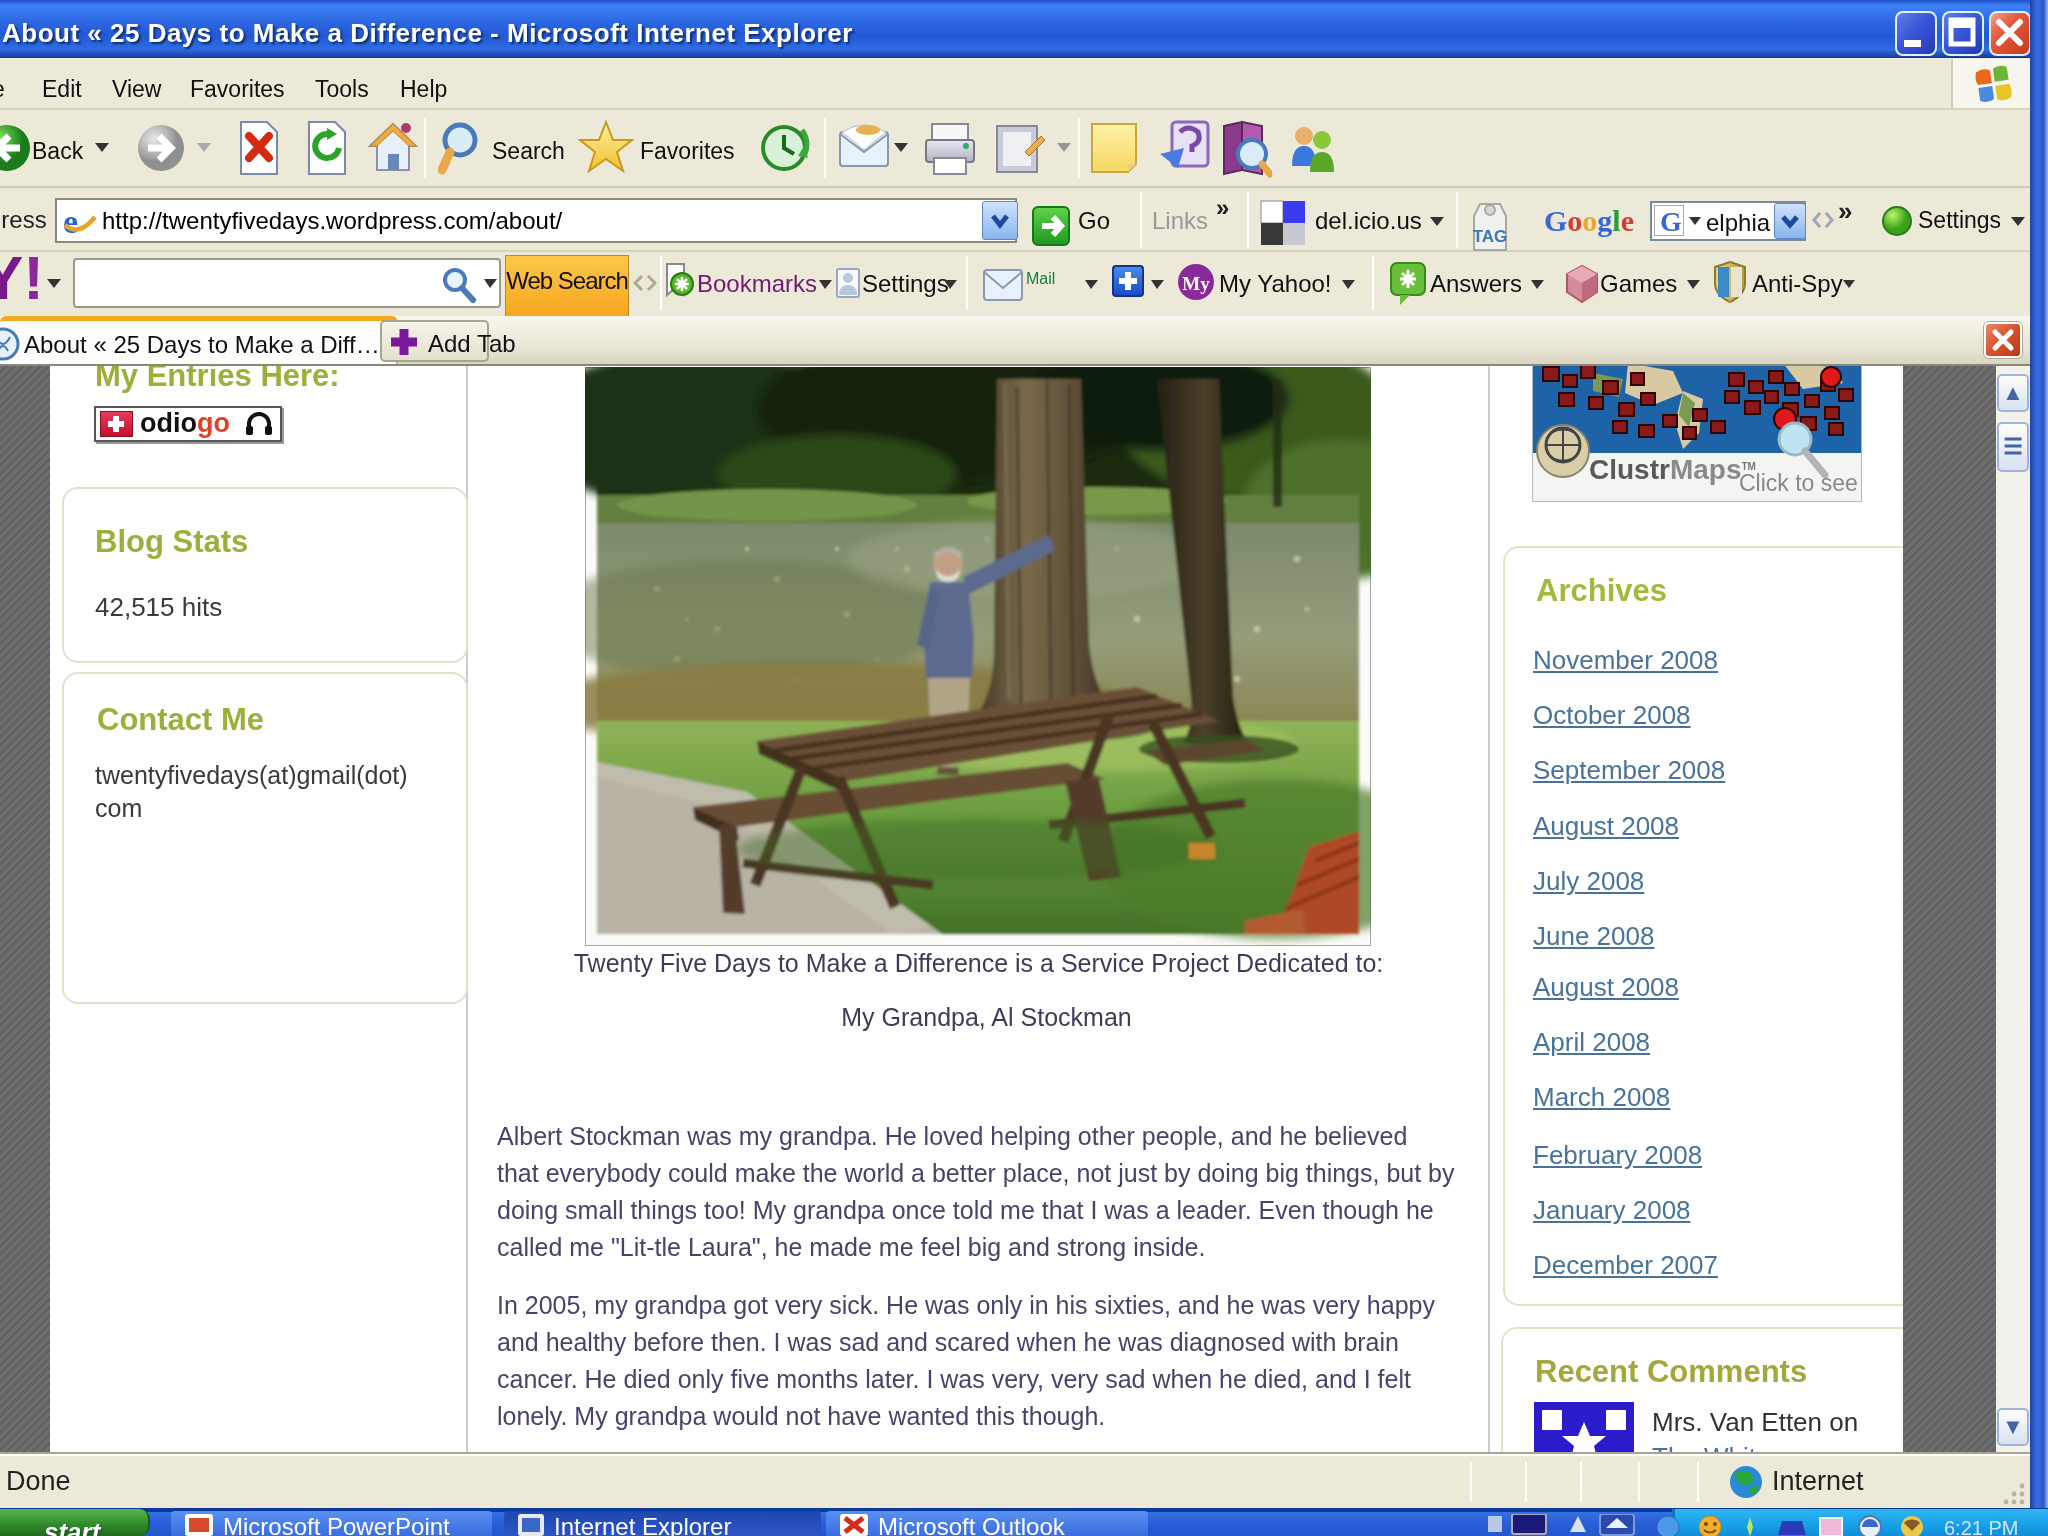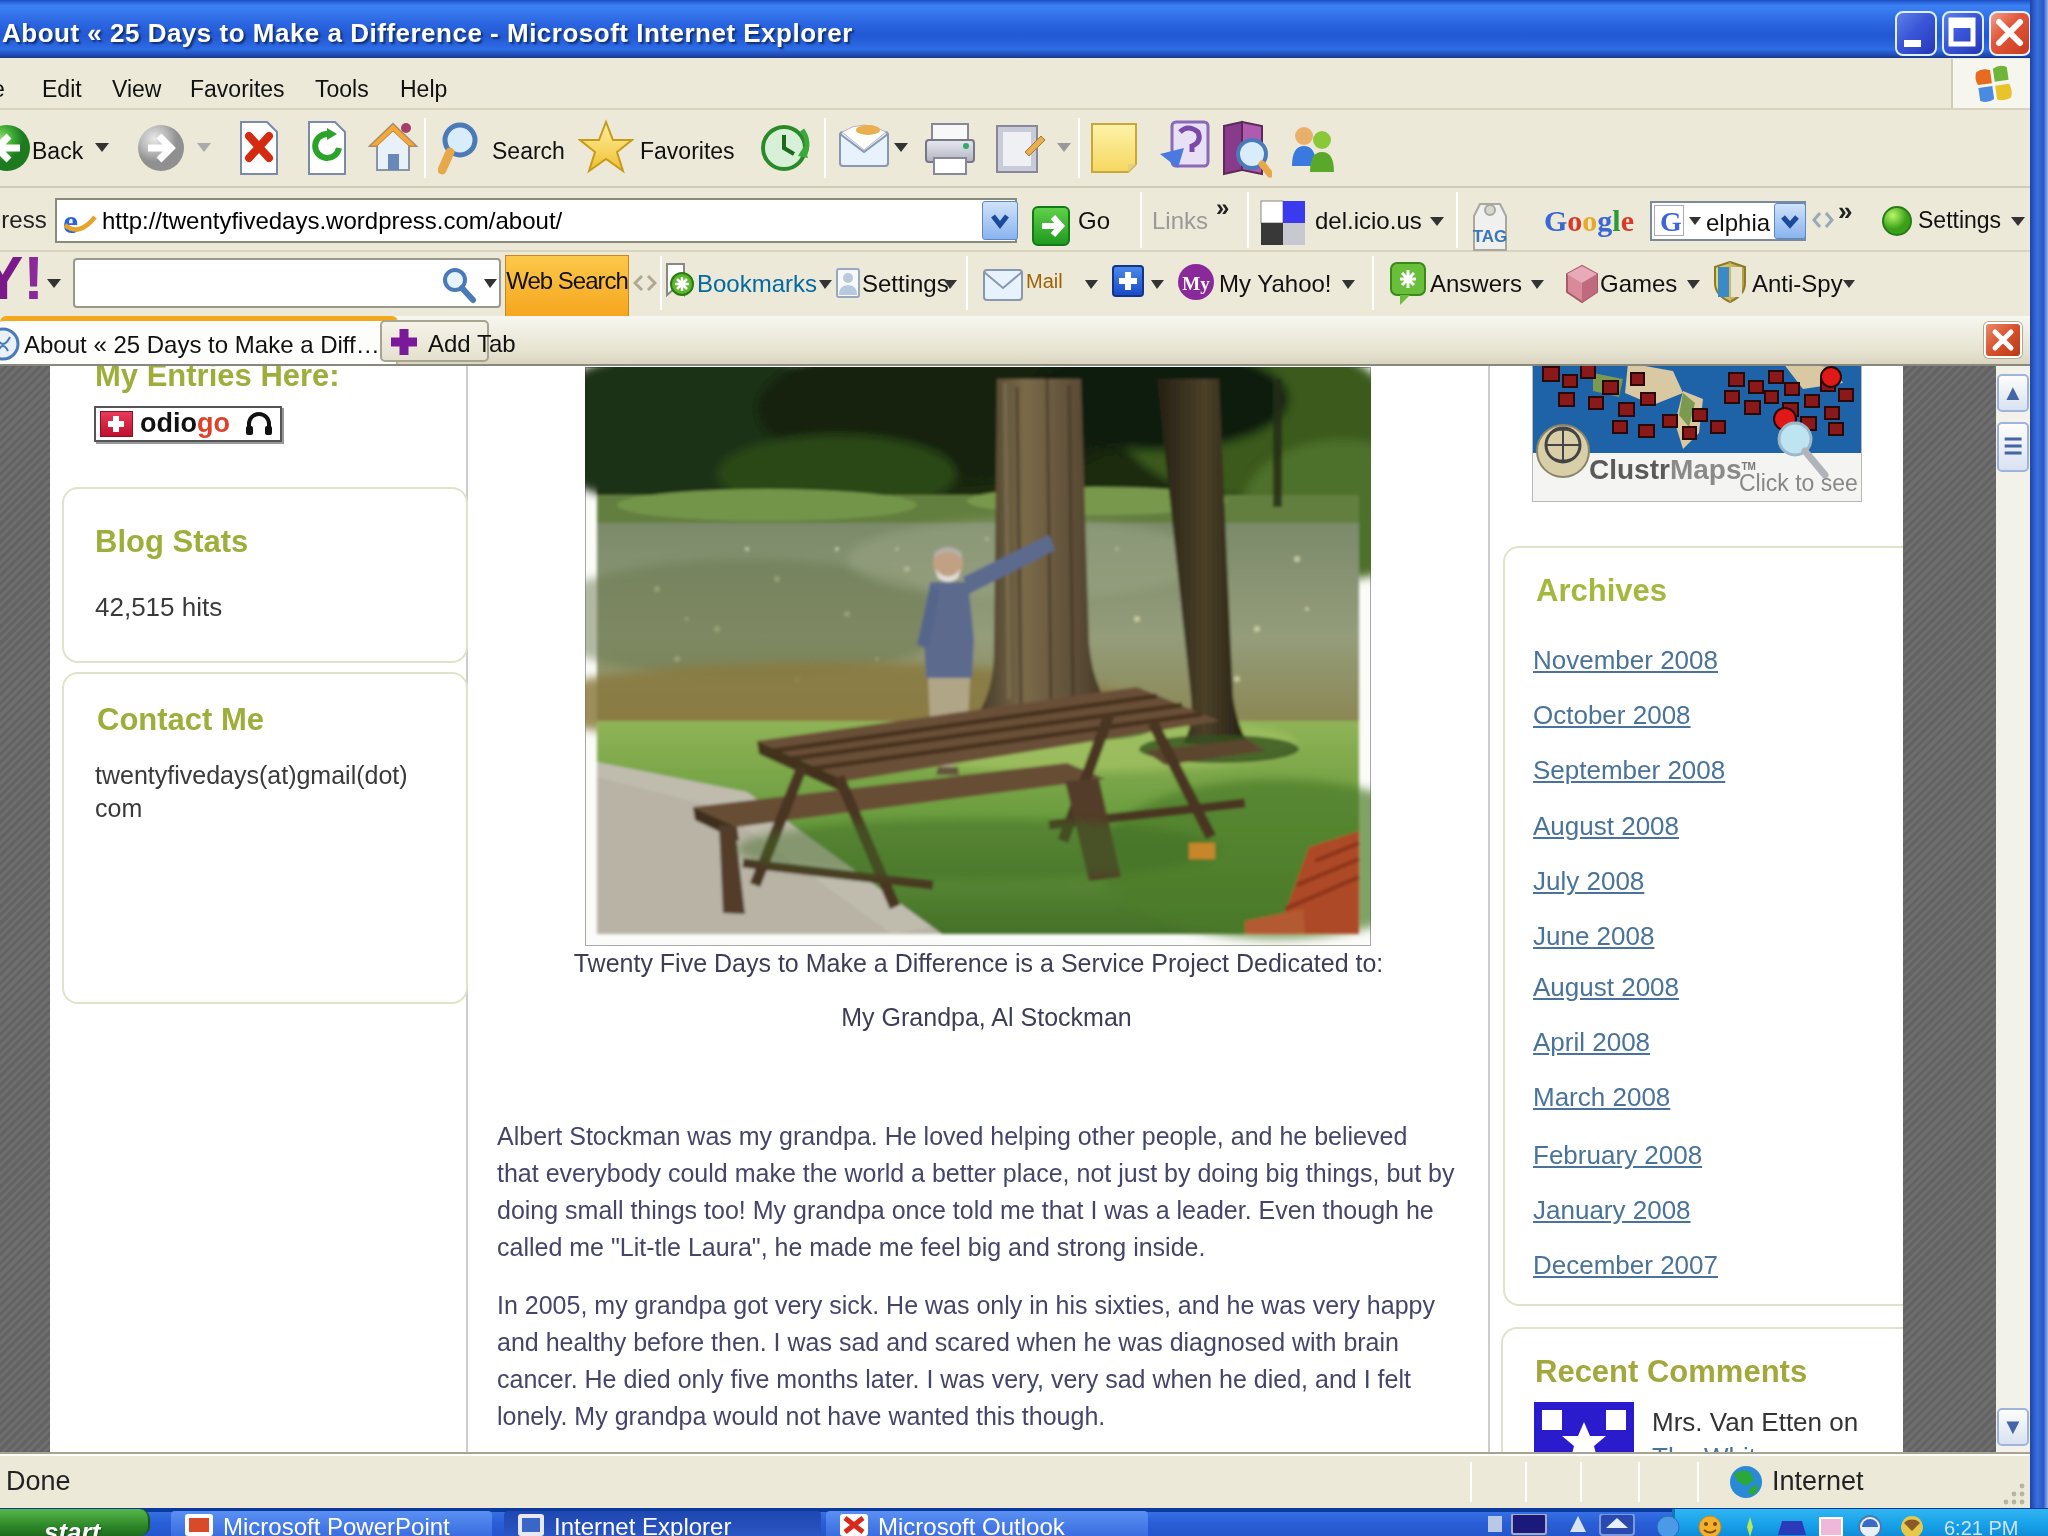--- a/index.html
+++ b/index.html
@@ -298,39 +298,39 @@
      <div class="abs" style="left:505px;top:3px;width:124px;height:62px;background:linear-gradient(180deg,#fcc84a,#f6a61e);border:1px solid #c8861a;font-size:24px;letter-spacing:-1px;color:#111;text-align:center;line-height:50px;">Web Search</div>
      <svg class="abs" style="left:633px;top:23px;" width="24" height="16">
         <path d="M9 1 L2 8 L9 15 M15 1 L22 8 L15 15" stroke="#b0a890" stroke-width="3" fill="none"></path>
       </svg>
      <div class="abs tsep" style="left:660px;top:4px;height:54px;"></div>
      <svg class="abs" style="left:664px;top:11px;" width="30" height="42" viewBox="0 0 30 42">
         <path d="M3 1 L20 1 L20 32 L11 25 L3 32 Z" fill="#fff" stroke="#888" stroke-width="2"></path>
         <circle cx="18" cy="21" r="11" fill="#5ab82a" stroke="#2a7a12" stroke-width="2"></circle>
         <path d="M18 14 L18 28 M11 21 L25 21 M13 16 L23 26 M23 16 L13 26" stroke="#fff" stroke-width="2.5"></path>
      </svg>
-     <div class="abs" style="left:697px;top:18px;font-size:24px;color:#0369a1;">Bookmarks</div>
+     <div class="abs" style="left:697px;top:18px;font-size:24px;color:#701a75;">Bookmarks</div>
      <svg class="abs" style="left:818px;top:27px;" width="15" height="11">
         <path d="M1 1 L14 1 L7 10 Z" fill="#333"></path>
       </svg>
      <svg class="abs" style="left:836px;top:16px;" width="24" height="30" viewBox="0 0 24 30">
         <rect x="1" y="1" width="22" height="28" rx="2" fill="#f6f8fa" stroke="#98a8c0" stroke-width="2"></rect>
         <circle cx="12" cy="10" r="5" fill="#b8c8dd"></circle>
         <path d="M3 27 Q3 17 12 17 Q21 17 21 27 Z" fill="#b8c8dd"></path>
      </svg>
      <div class="abs" style="left:862px;top:18px;font-size:24px;color:#111;">Settings</div>
      <svg class="abs" style="left:943px;top:27px;" width="15" height="11">
         <path d="M1 1 L14 1 L7 10 Z" fill="#333"></path>
       </svg>
      <div class="abs tsep" style="left:966px;top:4px;height:54px;"></div>
      <svg class="abs" style="left:983px;top:17px;" width="40" height="32" viewBox="0 0 40 32">
         <rect x="1" y="1" width="38" height="30" rx="3" fill="#e8f2fc" stroke="#8898b0" stroke-width="2"></rect>
         <path d="M1 3 L20 19 L39 3" fill="none" stroke="#8898b0" stroke-width="2"></path>
      </svg>
-     <div class="abs" style="left:1026px;top:18px;font-size:20px;color:#a16207;">Mail</div>
+     <div class="abs" style="left:1026px;top:18px;font-size:16px;color:#15803d;">Mail</div>
      <svg class="abs" style="left:1084px;top:27px;" width="15" height="11">
         <path d="M1 1 L14 1 L7 10 Z" fill="#333"></path>
       </svg>
      <div class="abs" style="left:1112px;top:13px;width:32px;height:32px;background:linear-gradient(180deg,#4a8ae8,#1a4ac8);border:2px solid #12348a;border-radius:4px;">
         <svg width="28" height="28">
           <path d="M14 5 L14 23 M5 14 L23 14" stroke="#fff" stroke-width="6"></path>
         </svg>
      </div>
      <svg class="abs" style="left:1150px;top:27px;" width="15" height="11">
         <path d="M1 1 L14 1 L7 10 Z" fill="#333"></path>

